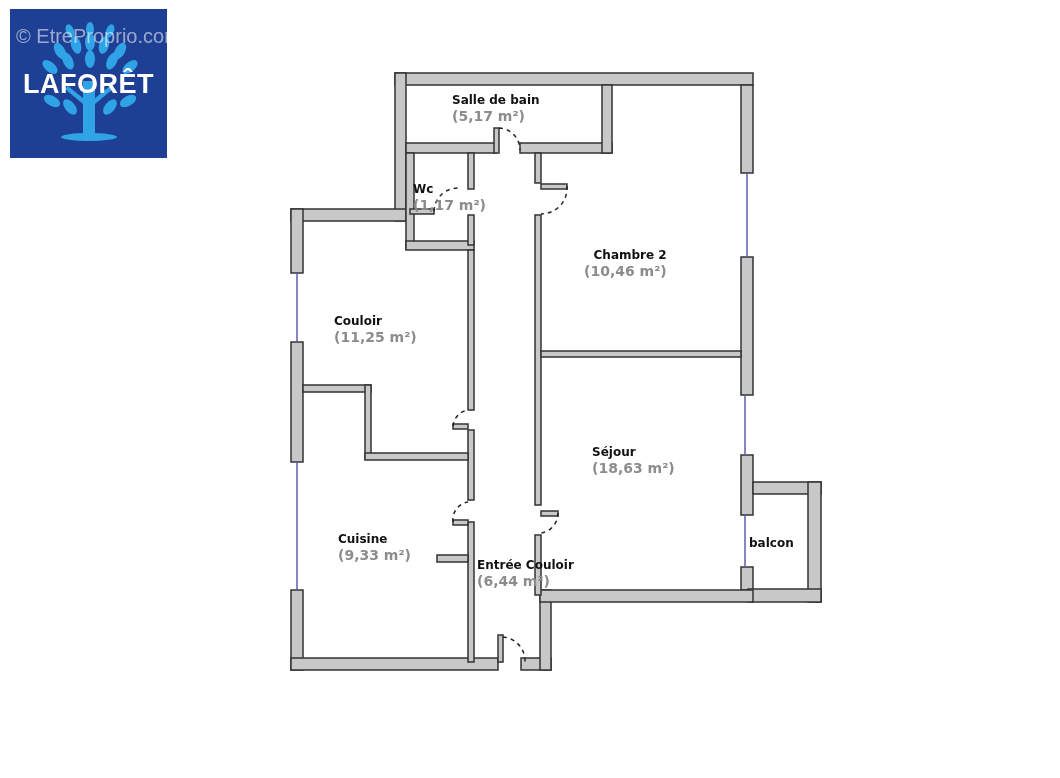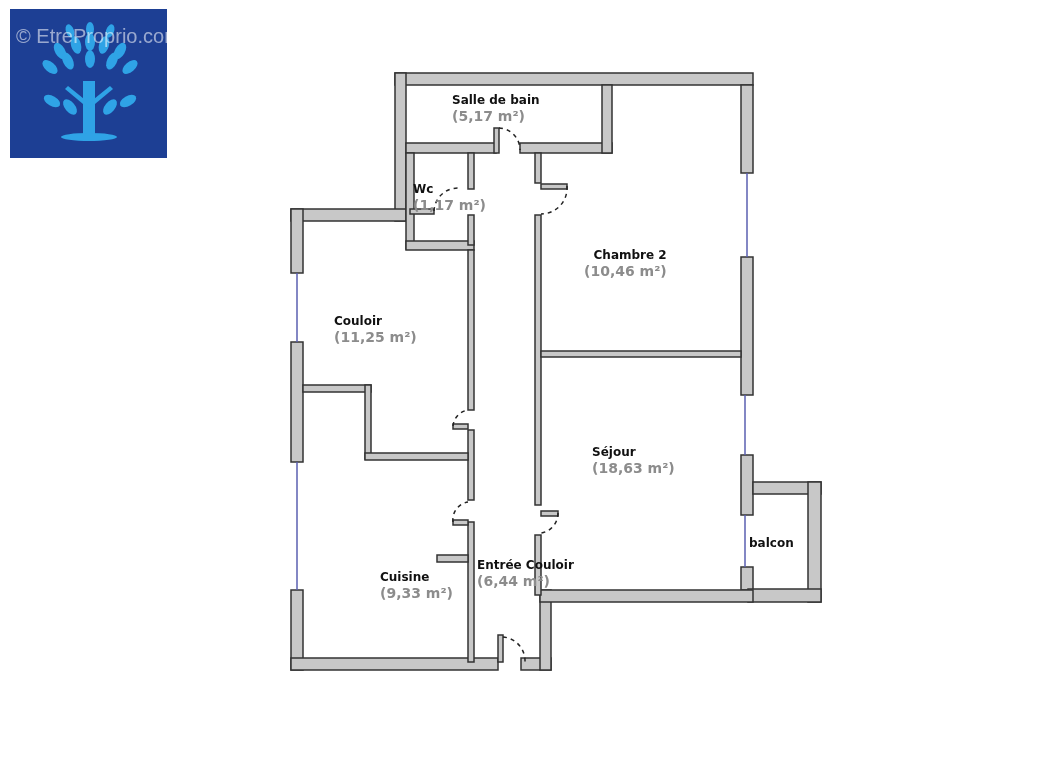--- a/index.html
+++ b/index.html
@@ -35,20 +35,21 @@
       <ellipse cx="120" cy="58" rx="5" ry="9" transform="rotate(50 120 58)"></ellipse>
       <ellipse cx="42" cy="92" rx="5" ry="9" transform="rotate(-60 42 92)"></ellipse>
       <ellipse cx="60" cy="98" rx="5" ry="9" transform="rotate(-40 60 98)"></ellipse>
       <ellipse cx="100" cy="98" rx="5" ry="9" transform="rotate(40 100 98)"></ellipse>
       <ellipse cx="118" cy="92" rx="5" ry="9" transform="rotate(60 118 92)"></ellipse>
       <ellipse cx="80" cy="20" rx="4" ry="7"></ellipse>
       <ellipse cx="60" cy="22" rx="4" ry="7" transform="rotate(-20 60 22)"></ellipse>
       <ellipse cx="100" cy="22" rx="4" ry="7" transform="rotate(20 100 22)"></ellipse>
     </g>
   </svg>
+  <div class="logo-text">LAFORÊT</div>
 </div>
 <div class="watermark">© EtreProprio.com</div>
 
 <svg class="plan" width="1060" height="778">
   <g fill="#c8c8c8" stroke="#333" stroke-width="1.5">
 
     <rect x="395" y="73" width="358" height="12"></rect>
 
     <rect x="395" y="73" width="11" height="148"></rect>
 
@@ -141,20 +142,20 @@
   <div class="room-name">Couloir</div>
   <div class="room-area">(11,25 m²)</div>
 </div>
 <div class="room-label" style="left:592px;top:446px;">
   <div class="room-name">Séjour</div>
   <div class="room-area">(18,63 m²)</div>
 </div>
 <div class="room-label" style="left:749px;top:537px;">
   <div class="room-name">balcon</div>
 </div>
-<div class="room-label" style="left:338px;top:571px;margin-left:42px;">
+<div class="room-label" style="left:338px;top:533px;">
   <div class="room-name">Cuisine</div>
   <div class="room-area">(9,33 m²)</div>
 </div>
 <div class="room-label" style="left:477px;top:559px;">
   <div class="room-name">Entrée Couloir</div>
   <div class="room-area">(6,44 m²)</div>
 </div>
 
 </body></html>

